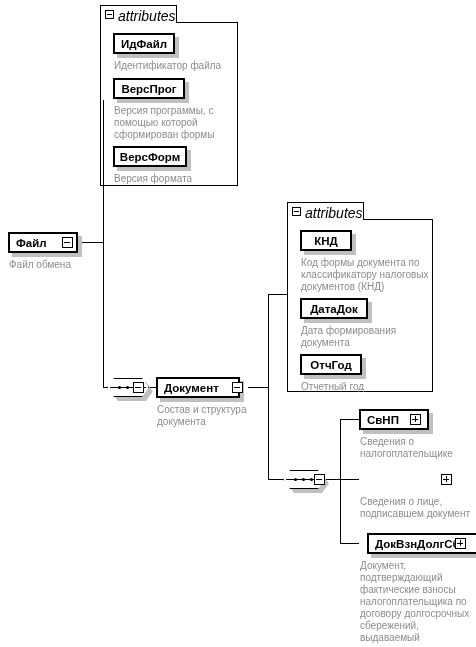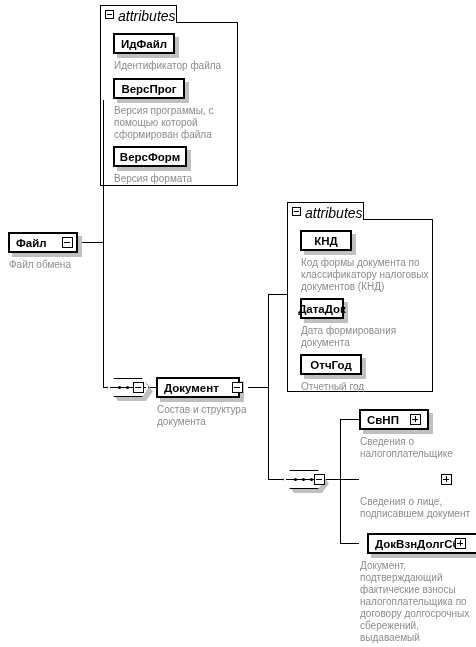--- a/index.html
+++ b/index.html
@@ -263,21 +263,21 @@
     </div>
     <div class="caption" style="left:14px; top:55px; width:124px;">Идентификатор файла</div>
 
     <div class="node" style="left:13px; top:73px; width:72px; height:21px;">
       <div class="shadow"></div>
       <div class="nbox"></div>
       <div class="nlabel">ВерсПрог</div>
     </div>
     <div class="caption" style="left:14px; top:100px; width:118px;">Версия программы, с
 помощью которой
-сформирован файла</div>
+сформирован формы</div>
 
     <div class="node" style="left:13px; top:141px; width:74px; height:21px;">
       <div class="shadow"></div>
       <div class="nbox"></div>
       <div class="nlabel">ВерсФорм</div>
     </div>
     <div class="caption" style="left:14px; top:168px; width:124px;">Версия формата</div>
   </div>
 
   <div class="node with-toggle" style="left:8px; top:232px; width:70px; height:21px;">
@@ -319,21 +319,21 @@
 
     <div class="node" style="left:13px; top:28px; width:52px; height:21px;">
       <div class="shadow"></div>
       <div class="nbox"></div>
       <div class="nlabel">КНД</div>
     </div>
     <div class="caption" style="left:14px; top:55px; width:132px;">Код формы документа по
 классификатору налоговых
 документов (КНД)</div>
 
-    <div class="node" style="left:13px; top:96px; width:44px; height:21px;">
+    <div class="node" style="left:13px; top:96px; width:68px; height:21px;">
       <div class="shadow"></div>
       <div class="nbox"></div>
       <div class="nlabel">ДатаДок</div>
     </div>
     <div class="caption" style="left:14px; top:123px; width:126px;">Дата формирования
 документа</div>
 
     <div class="node" style="left:13px; top:152px; width:62px; height:21px;">
       <div class="shadow"></div>
       <div class="nbox"></div>

